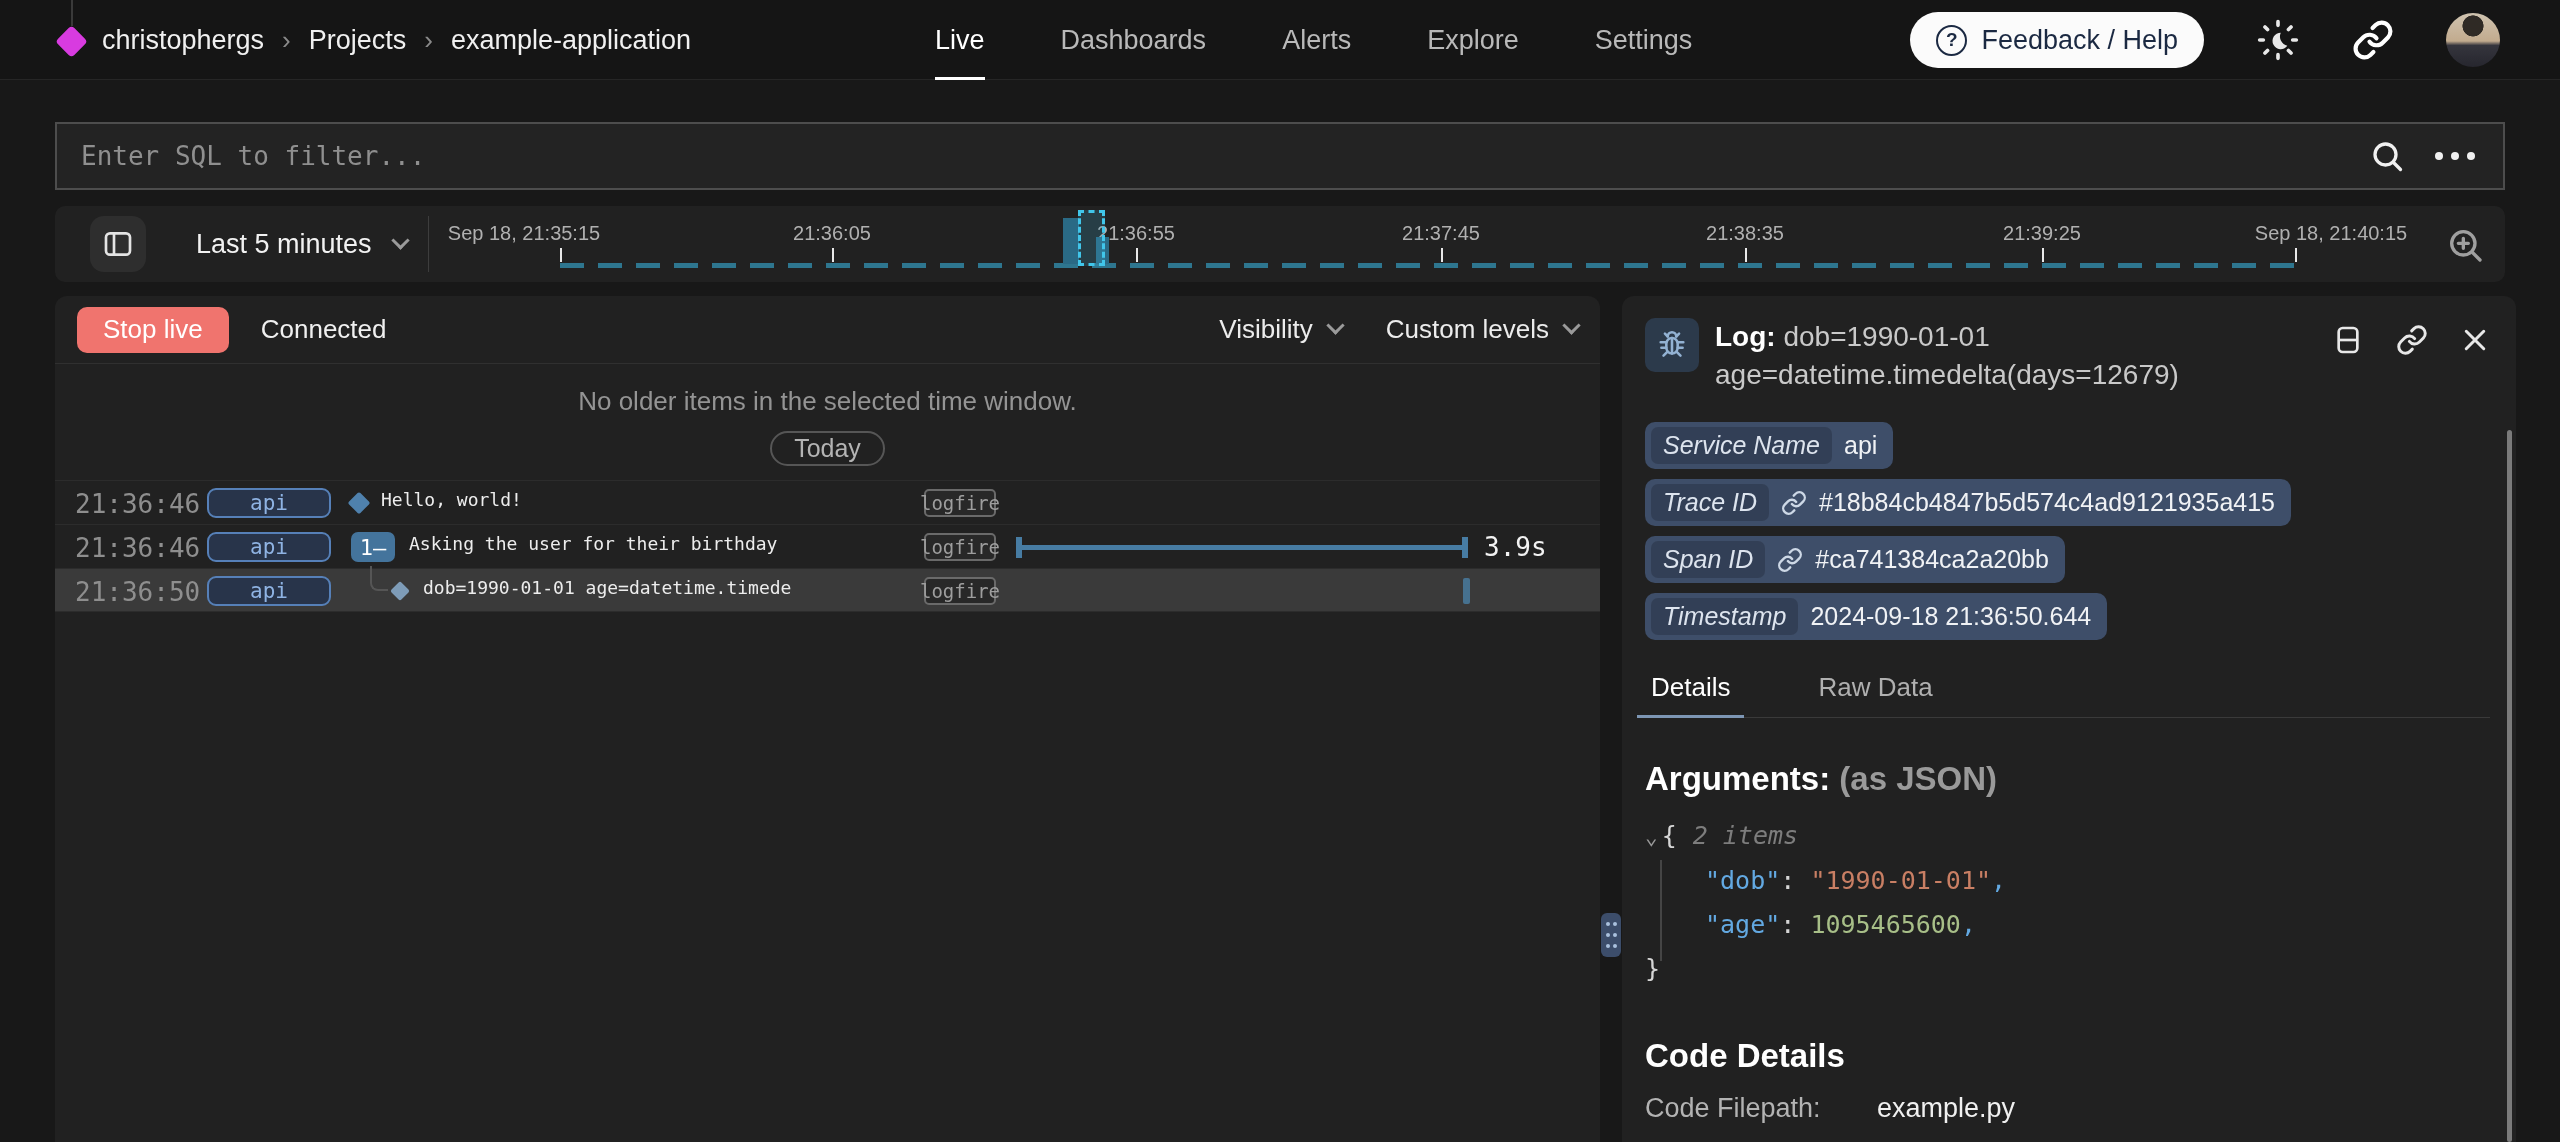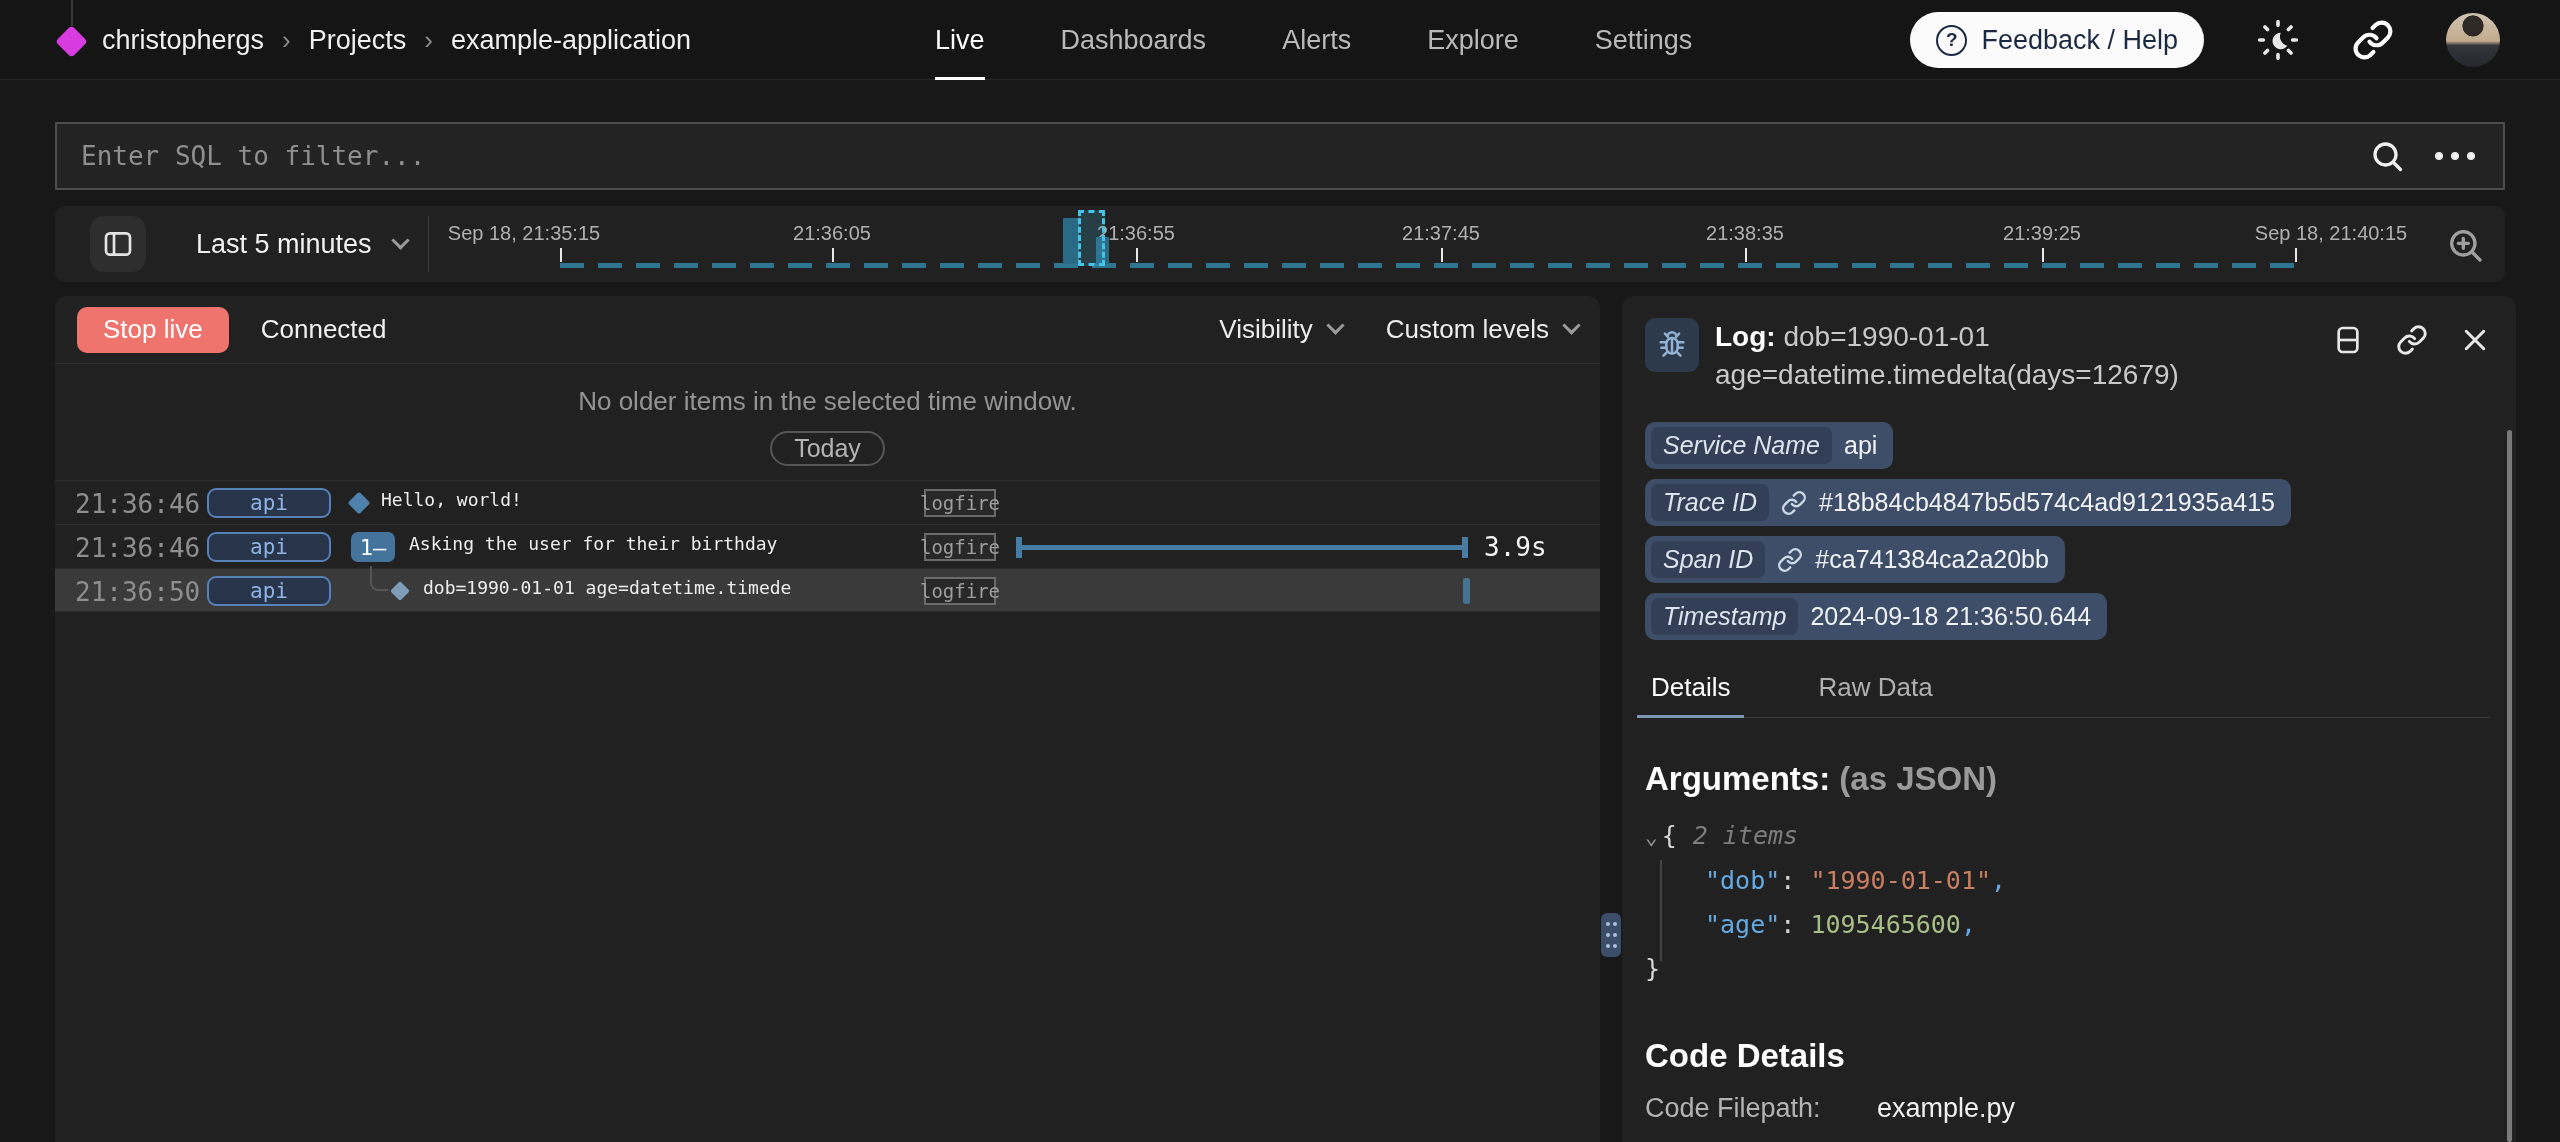--- a/index.html
+++ b/index.html
@@ -86,21 +86,21 @@
     background:#28344a; border:2px solid #5680b8; color:#8fb3e3; font-size:21px;
     display:flex; align-items:center; justify-content:center; }
   .diamond { position:absolute; width:16px; height:16px; transform:rotate(45deg); border-radius:2px; }
   .diamond.filled { background:#4f81ad; left:296px; top:14px; }
   .diamond.light  { background:#7e9cb8; left:338px; top:15px; width:14px; height:14px; }
   .children-chip { position:absolute; left:296px; top:7px; width:44px; height:30px; background:#44749c;
     color:#ffffff; border-radius:7px; font-size:22px; display:flex; align-items:center; justify-content:center; }
   .tree-elbow { position:absolute; left:315px; top:-3px; width:18px; height:25px;
     border-left:2px solid #555555; border-bottom:2px solid #555555; border-bottom-left-radius:8px; }
   .lr-msg { position:absolute; top:8px; color:#ededed; font-size:18px; white-space:nowrap; }
-  .scope-badge { position:absolute; left:869px; top:8px; width:72px; height:28px; border-radius:0;
+  .scope-badge { position:absolute; left:869px; top:8px; width:72px; height:28px; border-radius:5px;
     border:2px solid #6a6a6a; color:#9e9e9e; font-size:19px; background:#282828;
     display:flex; align-items:center; justify-content:center; }
   .dur-bar { position:absolute; left:961px; top:20px; width:452px; height:5px; background:#477ca3; }
   .dur-bar::before, .dur-bar::after { content:""; position:absolute; top:-8px; width:6px; height:21px; background:#477ca3; }
   .dur-bar::before { left:0; } .dur-bar::after { right:0; }
   .dur-label { position:absolute; left:1429px; top:7px; color:#f2f2f2; font-size:26px; }
   .dur-tick { position:absolute; left:1408px; top:9px; width:7px; height:26px; background:#46718f; border-radius:2px; }
 
   .resize-handle { position:absolute; left:1601px; top:913px; width:20px; height:44px;
     background:#3c4d6a; border-radius:6px; cursor:col-resize; }

